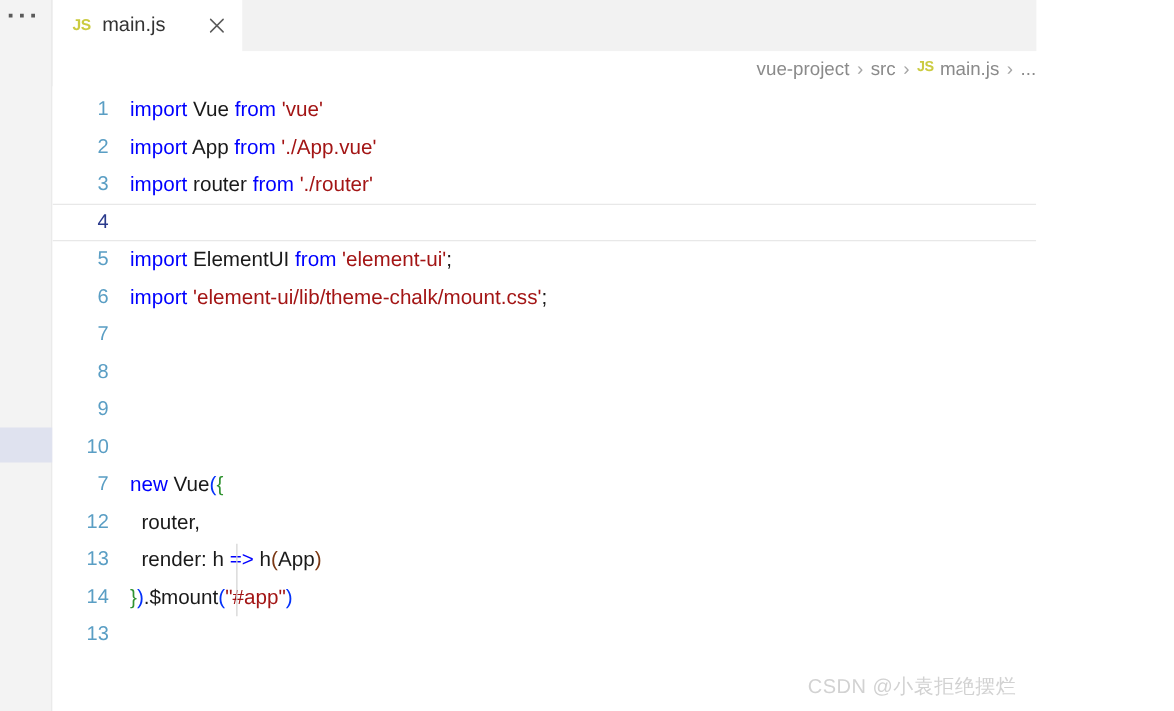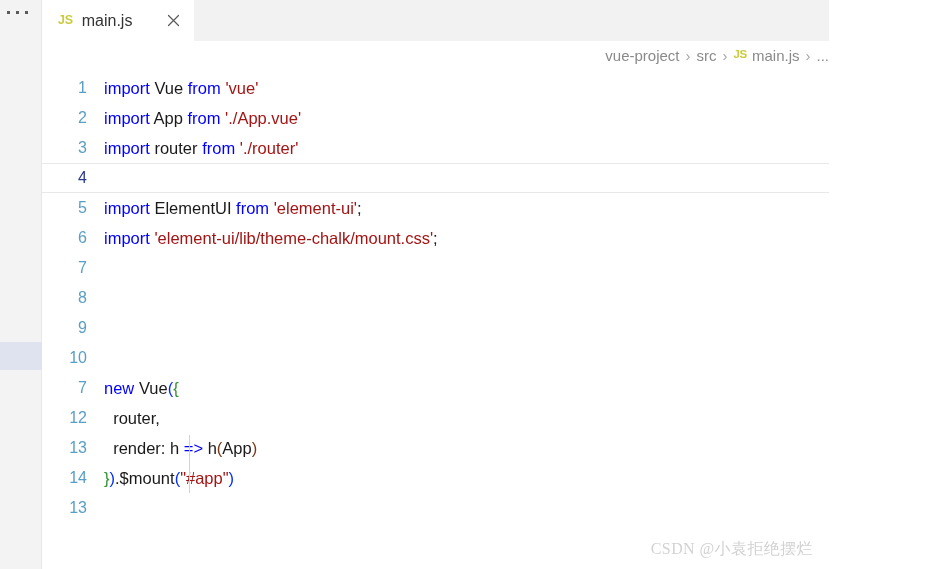--- a/index.html
+++ b/index.html
@@ -212,21 +212,21 @@
     width: 1px;
     height: 58px;
     background: #d3d3d3;
   }
 
   
   .watermark {
     position: absolute;
     right: 16px;
     bottom: 9px;
-    font-family: Liberation Serif, serif;
+    font-family: Liberation Sans, sans-serif;
     font-size: 16px;
     color: #d2d2d2;
     white-space: nowrap;
     letter-spacing: 0.4px;
     user-select: none;
   }
 </style>
 </head>
 <body>
 

